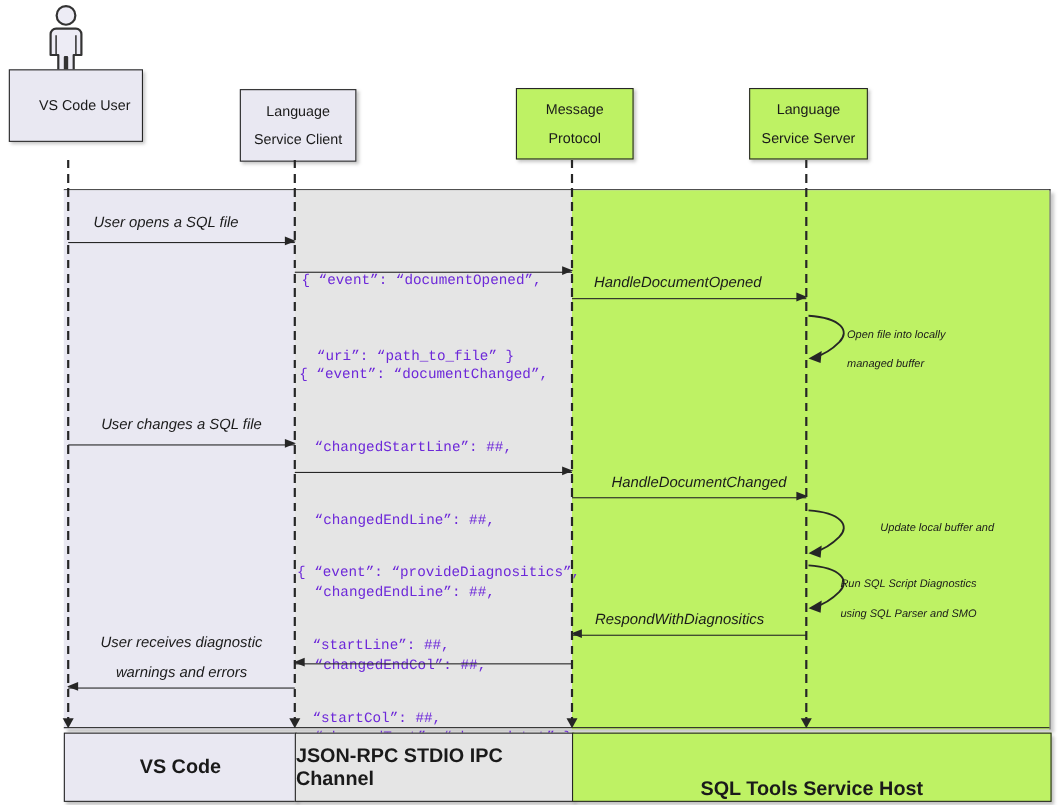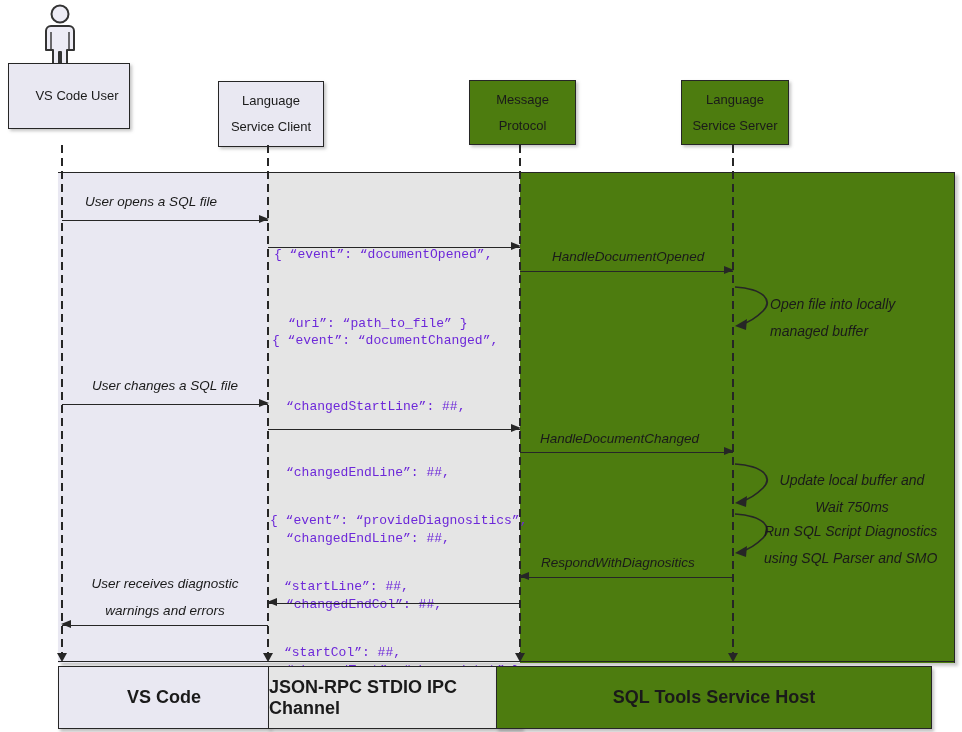--- a/index.html
+++ b/index.html
@@ -8,21 +8,21 @@
     font-family:"Liberation Sans",sans-serif;color:#1a1a1a;overflow:hidden;
   }
   
   .hbox{
     position:absolute;border:1.5px solid #262626;display:flex;flex-direction:column;
     justify-content:center;align-items:center;font-size:13px;line-height:26px;
     box-shadow:2px 2px 3px rgba(90,90,90,.35);text-align:center;
   }
   .fill-lav{background:#e9e8f2;}
   .fill-peach{background:#e5e5e5;}
-  .fill-green{background:#4d7c0f;}
+  .fill-green{background:#bef264;}
   
   #lanes{
     position:absolute;left:58px;top:172px;width:896px;height:490px;
     border-top:1.6px solid #262626;border-right:1.6px solid #262626;
     box-shadow:3px 3px 3px rgba(120,120,120,.4);
   }
   .lane{position:absolute;top:0;height:100%;}
   
   .lifeline{
     position:absolute;width:2px;top:145px;height:514px;
@@ -38,21 +38,21 @@
     content:"";position:absolute;left:-1px;top:-5.6px;width:0;height:0;
     border-right:10px solid #262626;border-top:4.8px solid transparent;border-bottom:4.8px solid transparent;
   }
   .down-arr{
     position:absolute;width:0;height:0;
     border-top:9px solid #262626;border-left:5px solid transparent;border-right:5px solid transparent;
   }
   
   .mlabel{position:absolute;font-style:italic;font-size:13.5px;white-space:nowrap;}
   .center{text-align:center;}
-  .note{position:absolute;font-style:italic;font-size:14px;line-height:27px;white-space:nowrap;}
+  .note{position:absolute;font-style:italic;font-size:10px;line-height:27px;white-space:nowrap;}
   .payload{
     position:absolute;font-family:"Liberation Mono","DejaVu Sans Mono",monospace;
     font-size:13px;line-height:22px;white-space:pre;color:#6d28d9;
   }
   .payload.first-tall{line-height:23px;}
   .payload div:not(:first-child){padding-left:14px;}
   
   .bbox{
     position:absolute;top:666px;height:61px;border:1.5px solid #262626;
     display:flex;align-items:center;justify-content:center;
@@ -100,21 +100,21 @@
 
   <div class="mlabel center" style="left:62px;top:194px;width:178px;">User opens a SQL file</div>
   <div class="arr right" style="left:62px;top:220px;width:206px;"></div>
 
   <div class="payload first-tall" style="left:274px;top:197px;">
     <div>{ “event”: “documentOpened”,</div>
     <div>“uri”: “path_to_file” }</div>
   </div>
   <div class="arr right" style="left:268px;top:247px;width:252px;"></div>
 
-  <div class="mlabel" style="left:540px;top:249px;margin-left:12px;">HandleDocumentOpened</div>
+  <div class="mlabel" style="left:540px;top:249px;">HandleDocumentOpened</div>
   <div class="arr right" style="left:520px;top:271px;width:213px;"></div>
 
   <svg class="loop" style="left:733px;top:285px;" width="44" height="46" viewBox="0 0 44 46">
     <path d="M2,2 C32,4 40,16 30,26 C23,33 14,38 7,40" fill="none" stroke="#262626" stroke-width="1.7"></path>
     <polygon points="2,41 14,34 13,45" fill="#262626"></polygon>
   </svg>
   <div class="note" style="left:770px;top:291px;">
     <div>Open file into locally</div>
     <div>managed buffer</div>
   </div>
@@ -125,30 +125,29 @@
     <div>“changedEndLine”: ##,</div>
     <div>“changedEndLine”: ##,</div>
     <div>“changedEndCol”: ##,</div>
     <div>“changedText”: “changed txt” }</div>
   </div>
 
   <div class="mlabel center" style="left:62px;top:378px;width:206px;">User changes a SQL file</div>
   <div class="arr right" style="left:62px;top:404px;width:206px;"></div>
   <div class="arr right" style="left:268px;top:429px;width:252px;"></div>
 
-  <div class="mlabel" style="left:540px;top:431px;">HandleDocumentChanged</div>
+  <div class="mlabel" style="left:556px;top:431px;">HandleDocumentChanged</div>
   <div class="arr right" style="left:520px;top:452px;width:213px;"></div>
 
   <svg class="loop" style="left:733px;top:462px;" width="44" height="46" viewBox="0 0 44 46">
     <path d="M2,2 C32,4 40,16 30,26 C23,33 14,38 7,40" fill="none" stroke="#262626" stroke-width="1.7"></path>
     <polygon points="2,41 14,34 13,45" fill="#262626"></polygon>
   </svg>
   <div class="note center" style="left:764px;top:467px;width:176px;">
     <div>Update local buffer and</div>
-    <div>Wait 750ms</div>
   </div>
 
   <svg class="loop" style="left:733px;top:512px;" width="44" height="46" viewBox="0 0 44 46">
     <path d="M2,2 C32,4 40,16 30,26 C23,33 14,38 7,40" fill="none" stroke="#262626" stroke-width="1.7"></path>
     <polygon points="2,41 14,34 13,45" fill="#262626"></polygon>
   </svg>
   <div class="note" style="left:764px;top:518px;">
     <div>Run SQL Script Diagnostics</div>
     <div>using SQL Parser and SMO</div>
   </div>
@@ -177,17 +176,17 @@
   <div class="down-arr" style="left:263px;top:653px;"></div>
   <div class="down-arr" style="left:515px;top:653px;"></div>
   <div class="down-arr" style="left:728px;top:653px;"></div>
 
   <div class="bbox fill-lav" style="left:58px;width:210px;">
     <span>VS Code</span>
   </div>
   <div class="bbox fill-peach" style="left:268px;width:252px;">
     <span>JSON-RPC STDIO IPC Channel</span>
   </div>
-  <div class="bbox fill-green" style="left:496px;width:434px;">
+  <div class="bbox fill-green" style="left:520px;width:434px;align-items:flex-end;">
     <span>SQL Tools Service Host</span>
   </div>
 
 </div>
 
 </body></html>

